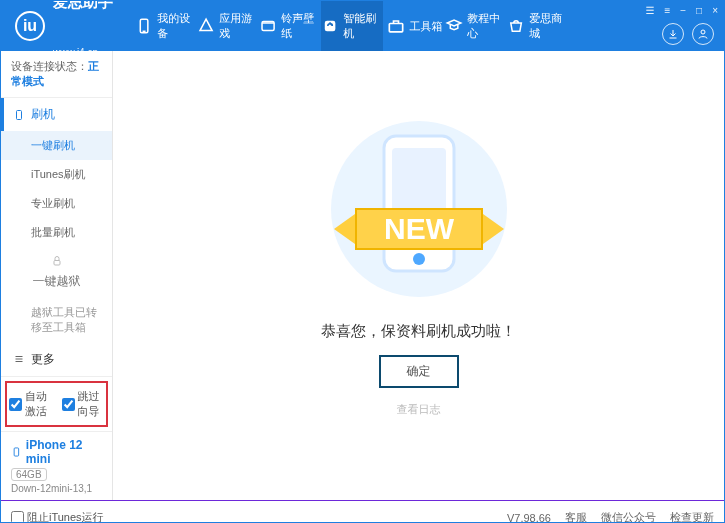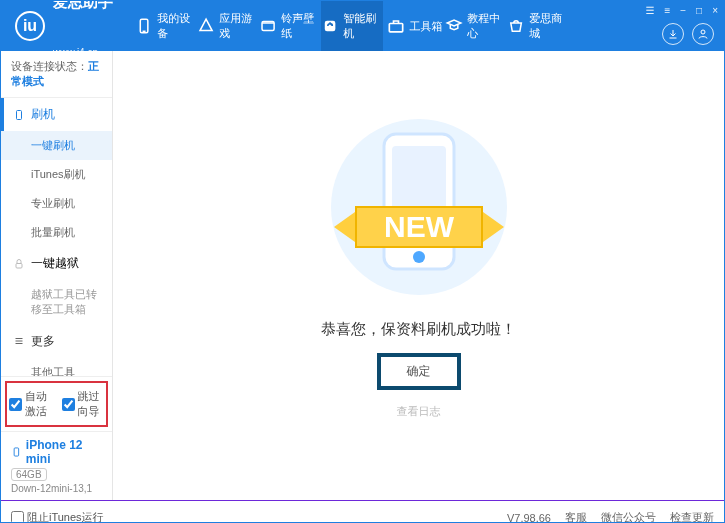--- a/index.html
+++ b/index.html
@@ -20,35 +20,35 @@
 .circbtns { position: absolute; right: 10px; top: 22px; display: flex; gap: 8px; }
 .circbtn { width: 22px; height: 22px; border: 1.5px solid rgba(255,255,255,.8); border-radius: 50%; display: flex; align-items: center; justify-content: center; cursor: pointer; }
 .body { display: flex; height: calc(100% - 50px - 22px); }
 .sidebar { width: 112px; border-right: 1px solid #e5e5e5; display: flex; flex-direction: column; }
 .connstate { padding: 8px 10px; font-size: 11px; color: #666; border-bottom: 1px solid #eee; }
 .connstate b { color: #1e7fe0; }
 .side-scroll { flex: 1; overflow-y: auto; border-bottom: 1px solid #eee; }
 .sidegroup { font-size: 12px; }
 .sidehead { display: flex; align-items: center; gap: 6px; padding: 8px 12px; color: #333; cursor: pointer; }
 .sidehead.active { color: #1e7fe0; border-left: 3px solid #1e7fe0; padding-left: 9px; }
-.sidehead.locked { color: #000000; }
+.sidehead.locked { color: #737373; flex-direction: column; }
 .sidesub { padding: 7px 10px 7px 30px; color: #666; font-size: 11px; cursor: pointer; }
 .sidesub.active { background: #eaf3fc; color: #1e7fe0; }
 .sidesub.note { color: #999; line-height: 1.4; }
 .redbox { border: 2px solid #d9333f; margin: 4px; padding: 6px 2px; display: flex; gap: 10px; font-size: 11px; }
 .chk { display: flex; align-items: center; gap: 3px; color: #555; cursor: pointer; }
 .chk input { accent-color: #1e7fe0; }
 .device { padding: 6px 10px; border-top: 1px solid #eee; }
 .devname { color: #1e7fe0; font-weight: bold; font-size: 12px; display: flex; align-items: center; gap: 4px; }
 .devcap { display: inline-block; border: 1px solid #ccc; border-radius: 3px; padding: 0 4px; font-size: 10px; color: #888; margin-top: 2px; }
 .devpath { font-size: 10px; color: #888; margin-top: 2px; }
 .main { flex: 1; display: flex; flex-direction: column; align-items: center; justify-content: center; position: relative; background: #fff; }
 .illus { margin-top: -20px; }
 .msg { margin-top: 18px; font-size: 15px; color: #333; }
-.okbtn { margin-top: 14px; padding: 6px 26px; border: 4px solid #0c4a6e; background: #fff; color: #555; cursor: pointer; font-size: 12px; }
+.okbtn { margin-top: 14px; padding: 6px 26px; border: 2px solid #0c4a6e; background: #fff; color: #555; cursor: pointer; font-size: 12px; }
 .loglink { margin-top: 14px; font-size: 11px; color: #bbb; cursor: pointer; }
 .statusbar { height: 34px; border-top: 1px solid #6d28d9; display: flex; align-items: center; padding: 0 10px; font-size: 11px; color: #666; justify-content: space-between; }
 .statusbar .left, .statusbar .right { display: flex; align-items: center; gap: 14px; }
 .statusbar .right span { cursor: pointer; }
 .sicon { width: 12px; height: 12px; display: inline-block; vertical-align: -2px; }
 </style>
 </head>
 <body>
 
 <div class="window">

